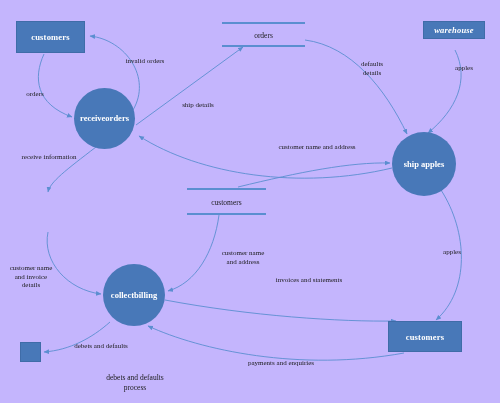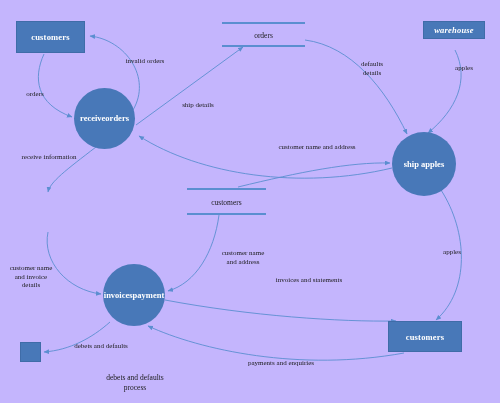--- a/index.html
+++ b/index.html
@@ -135,22 +135,22 @@
   <div class="proc-circle" style="left:74px;top:88px;width:61px;height:61px;">
     <span>receive</span>
     <span>orders</span>
   </div>
 
   <div class="proc-circle" style="left:392px;top:132px;width:64px;height:64px;text-align:right;">
     <span>ship apples</span>
   </div>
 
   <div class="proc-circle" style="left:103px;top:264px;width:62px;height:62px;">
-    <span>invoices</span>
-    <span>payment</span>
+    <span>collect</span>
+    <span>billing</span>
   </div>
 
   <div class="store" style="left:222px;top:22px;width:83px;height:25px;">
     <div class="bar top"></div>
     <div class="store-label">orders</div>
     <div class="bar bot"></div>
   </div>
 
   <div class="store" style="left:187px;top:188px;width:79px;height:27px;">
     <div class="bar top"></div>

